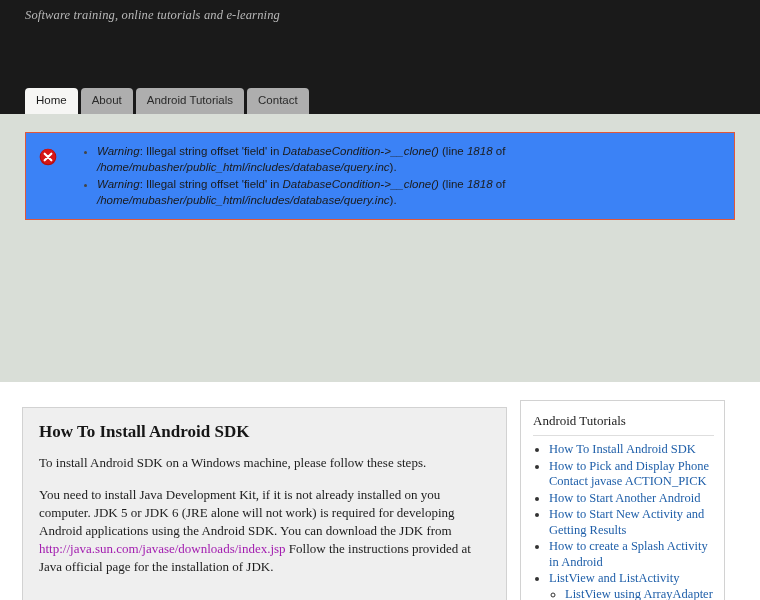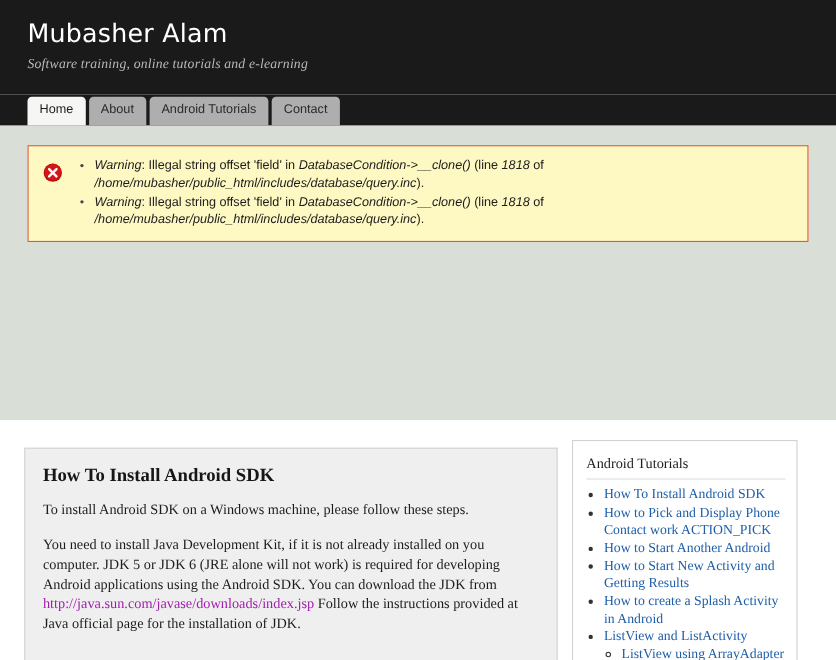--- a/index.html
+++ b/index.html
@@ -70,26 +70,26 @@
   }
 
   
   .upper-region {
     background: #d9ded7;
     height: 268px;
     padding: 18px 25px 0 25px;
   }
 
   .message-box {
-    background: #fef9c3;
+    background: #3b82f6;
     border: 1px solid #e0573a;
     padding: 10px 10px 10px 10px;
     display: flex;
     align-items: flex-start;
-    gap: 0px;
+    gap: 11px;
     min-height: 84px;
   }
   .error-icon {
     width: 20px;
     height: 20px;
     flex: 0 0 20px;
     margin: 4px 4px 0 2px;
   }
   .msg-list {
     margin: 0;
@@ -199,21 +199,20 @@
     font-size: 12.5px;
     line-height: 15.5px;
     color: #1f5fa9;
   }
   .sidebar-sublist li::marker { color: #333; }
 </style>
 </head>
 <body>
 
 <div class="site-header">
-  <h1 class="site-title">Mubasher Alam</h1>
   <p class="site-tagline">Software training, online tutorials and e-learning</p>
 </div>
 
 <div class="nav-bar">
   <a class="nav-tab active">Home</a>
   <a class="nav-tab">About</a>
   <a class="nav-tab">Android Tutorials</a>
   <a class="nav-tab">Contact</a>
 </div>
 
@@ -244,21 +243,21 @@
     <h2 class="article-title">How To Install Android SDK</h2>
     <p class="article-p">To install Android SDK on a Windows machine, please follow these steps.</p>
     <p class="article-p"><span>You need to install Java Development Kit, if it is not already installed on you computer. JDK 5 or JDK 6 (JRE alone will not work) is required for developing Android applications using the Android SDK. You can download the JDK from </span><a class="inline-link">http://java.sun.com/javase/downloads/index.jsp</a><span> Follow the instructions provided at Java official page for the installation of JDK.</span></p>
 
   </div>
 
   <div class="sidebar-box">
     <div class="sidebar-title">Android Tutorials</div>
     <ul class="sidebar-list">
       <li><a>How To Install Android SDK</a></li>
-      <li><a>How to Pick and Display Phone Contact work ACTION_PICK</a></li>
+      <li><a>How to Pick and Display Phone Contact javase ACTION_PICK</a></li>
       <li><a>How to Start Another Android</a></li>
       <li><a>How to Start New Activity and Getting Results</a></li>
       <li><a>How to create a Splash Activity in Android</a></li>
       <li>
         <a>ListView and ListActivity</a>
         <ul class="sidebar-sublist">
           <li><a>ListView using ArrayAdapter and Array of Strings</a></li>
 
         </ul>
       </li>

